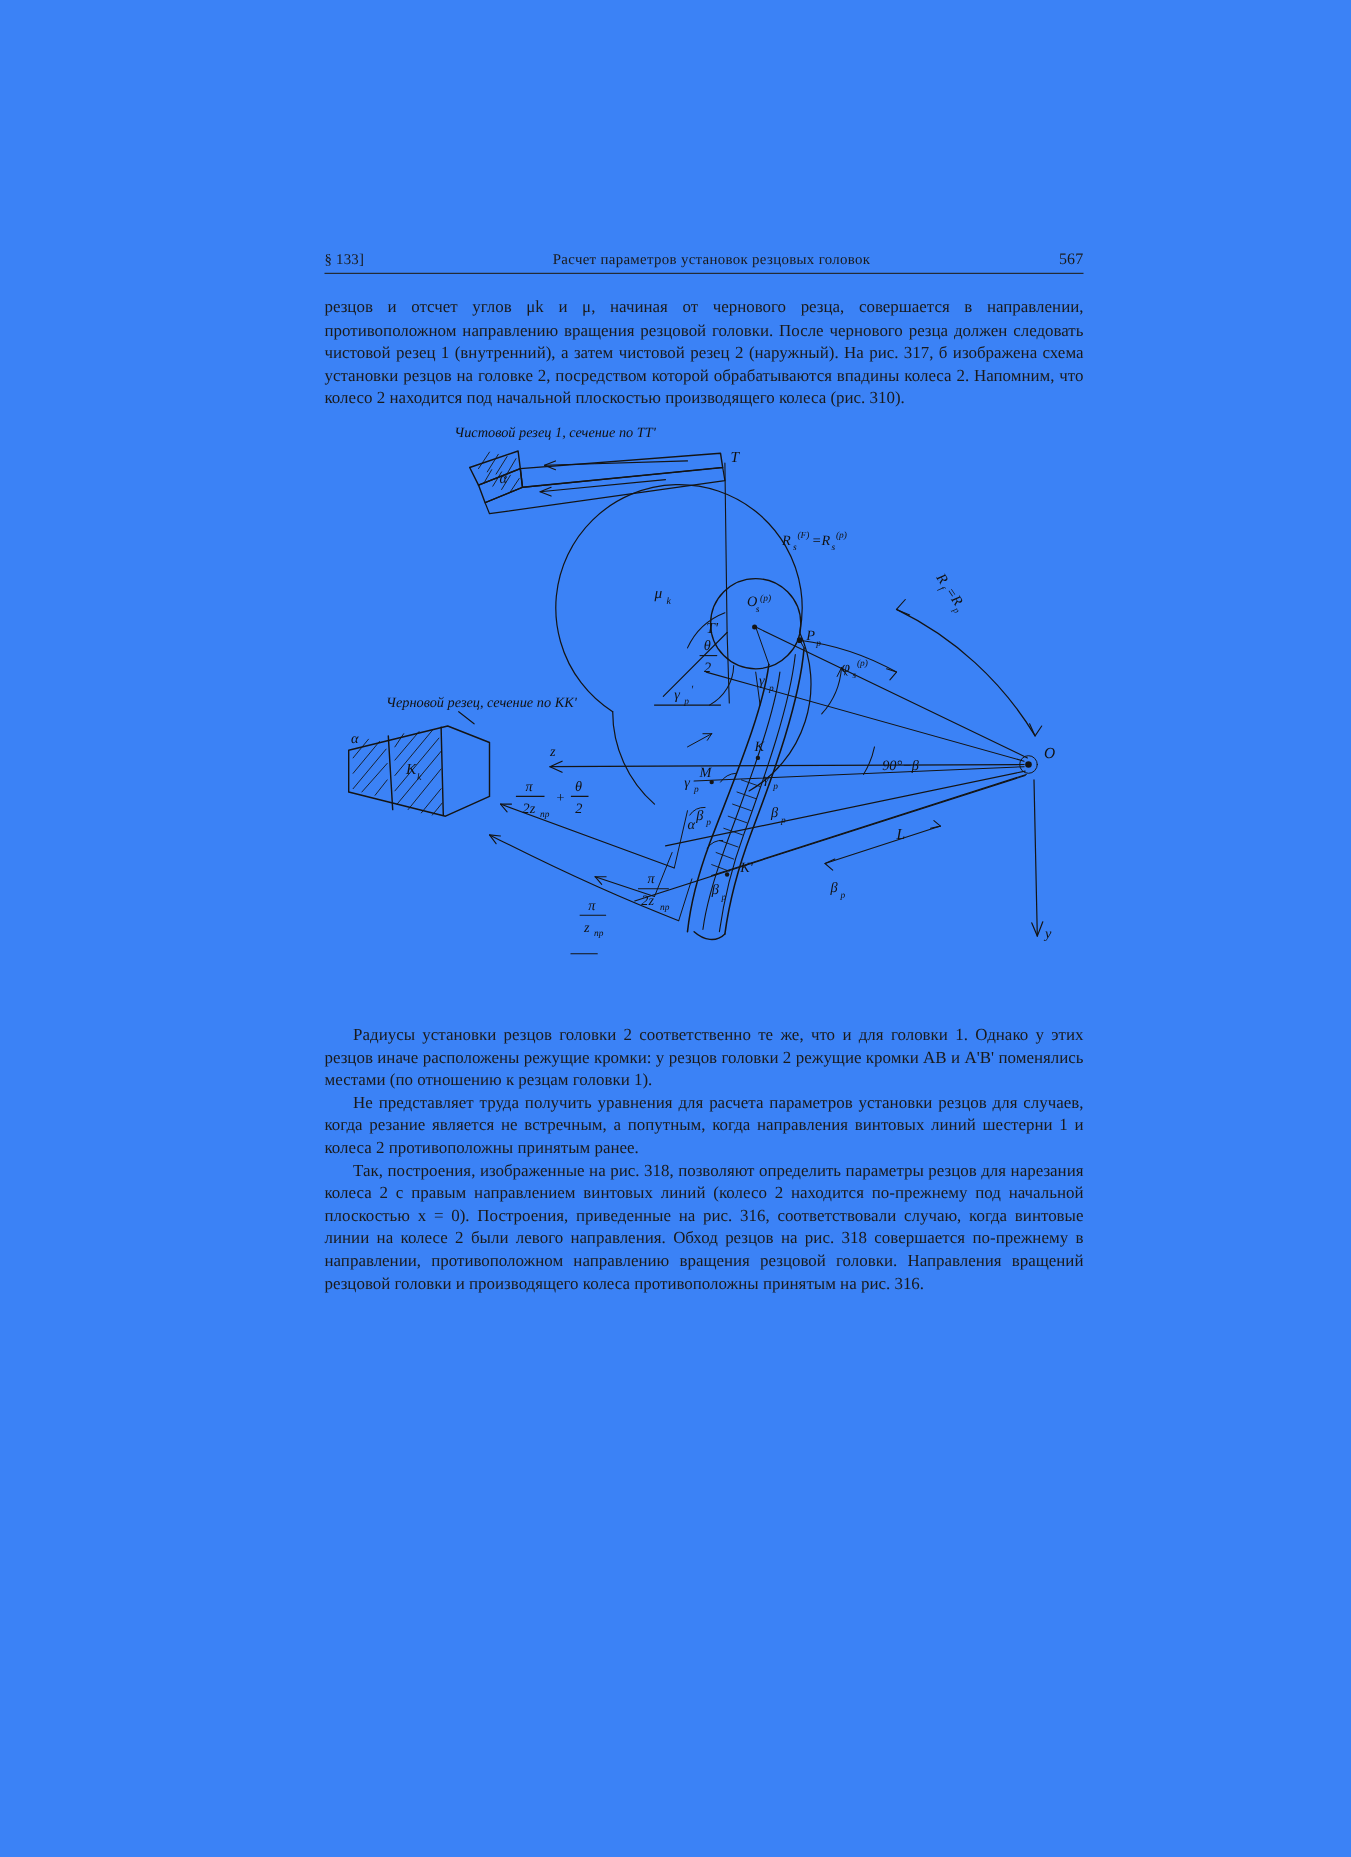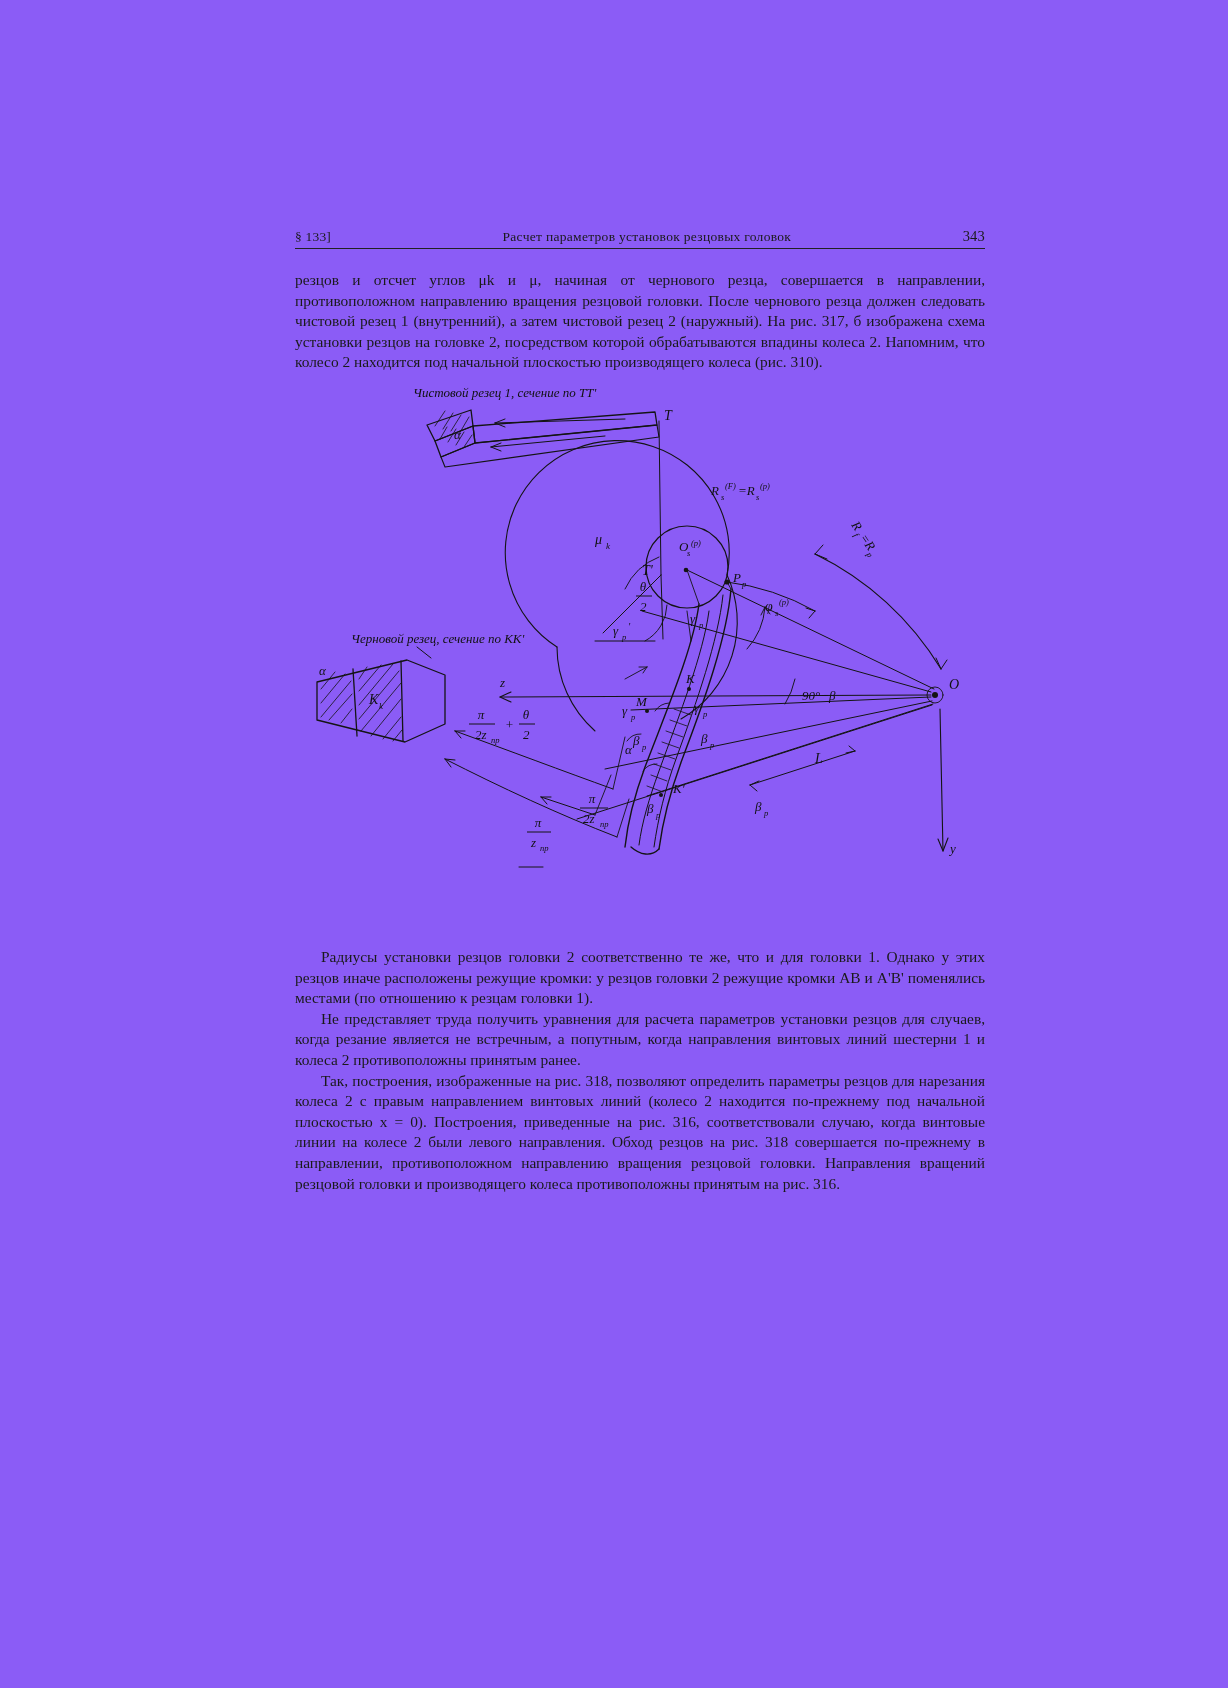--- a/index.html
+++ b/index.html
@@ -13,21 +13,21 @@
     position: relative;
     font-family: "Liberation Serif", serif;
     color: #1a1a1a;
     overflow: hidden;
   }
   .page {
     position: absolute;
     left: 0; top: 0;
     width: 1228px;
     height: 1688px;
-    background: #8b5cf6;
+    background: #3b82f6;
   }
   .content {
     position: absolute;
     left: 295px;
     top: 228px;
     width: 690px;
   }
 
   
   .runhead {
@@ -75,37 +75,37 @@
     margin-top: 6px;
   }
   .figure svg { display: block; }
   .figcaption {
     text-align: center;
     font-size: 14px;
     letter-spacing: .4px;
     margin-top: 2px;
   }
 
-  .lower-text { margin-top: 28px; }
+  .lower-text { margin-top: 12px; }
 
   svg text {
     font-family: "Liberation Serif", serif;
     fill: #111;
   }
 </style>
 </head>
 <body>
 
 <div class="page">
   <div class="content">
 
     <div class="runhead">
       <span class="sec">§ 133]</span>
       <span class="title">Расчет параметров установок резцовых головок</span>
-      <span class="pageno">343</span>
+      <span class="pageno">567</span>
     </div>
 
     <p class="para first">резцов и отсчет углов μk и μ, начиная от чернового резца, совершается в направлении, противоположном направлению вращения резцовой головки. После чернового резца должен следовать чистовой резец 1 (внутренний), а затем чистовой резец 2 (наружный). На рис. 317, б изображена схема установки резцов на головке 2, посредством которой обрабатываются впадины колеса 2. Напомним, что колесо 2 находится под начальной плоскостью производящего колеса (рис. 310).</p>
 
     <div class="figure">
       <svg width="690" height="515" viewBox="0 0 690 515">
         <g fill="none" stroke="#141414" stroke-width="1.25" stroke-linecap="round" stroke-linejoin="round">
 
           <g stroke-width="1.3">
             <path d="M132,46 L176,31 L178,47 L140,62 Z"></path>

